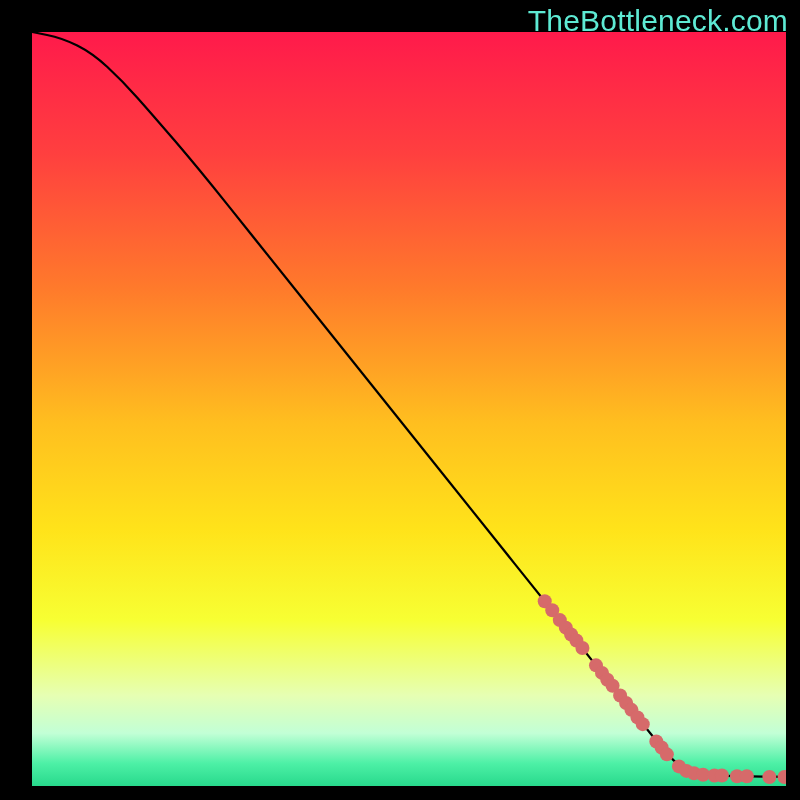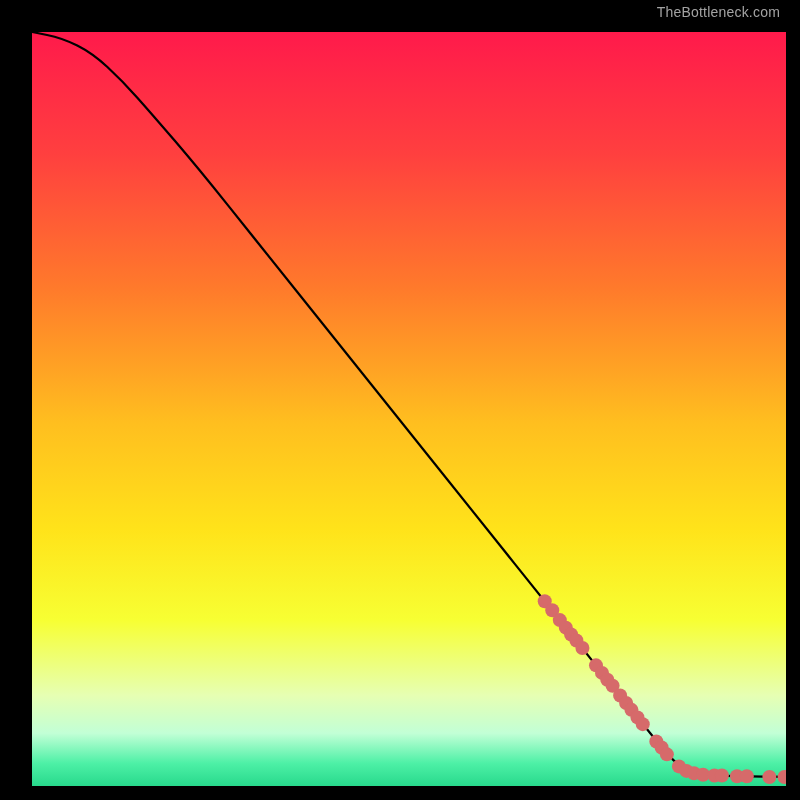--- a/index.html
+++ b/index.html
@@ -12,23 +12,23 @@
   }
   .frame {
     position: relative;
     width: 800px;
     height: 800px;
     background: #000;
   }
   .watermark {
     position: absolute;
     top: 4px;
-    right: 20px;
-    color: #a3a3a3;
-    font-size: 14px;
+    right: 12px;
+    color: #5eead4;
+    font-size: 30px;
     letter-spacing: 0.2px;
     font-weight: 400;
   }
   .plot-area {
     position: absolute;
     left: 32px;
     top: 32px;
     width: 754px;
     height: 754px;
   }

